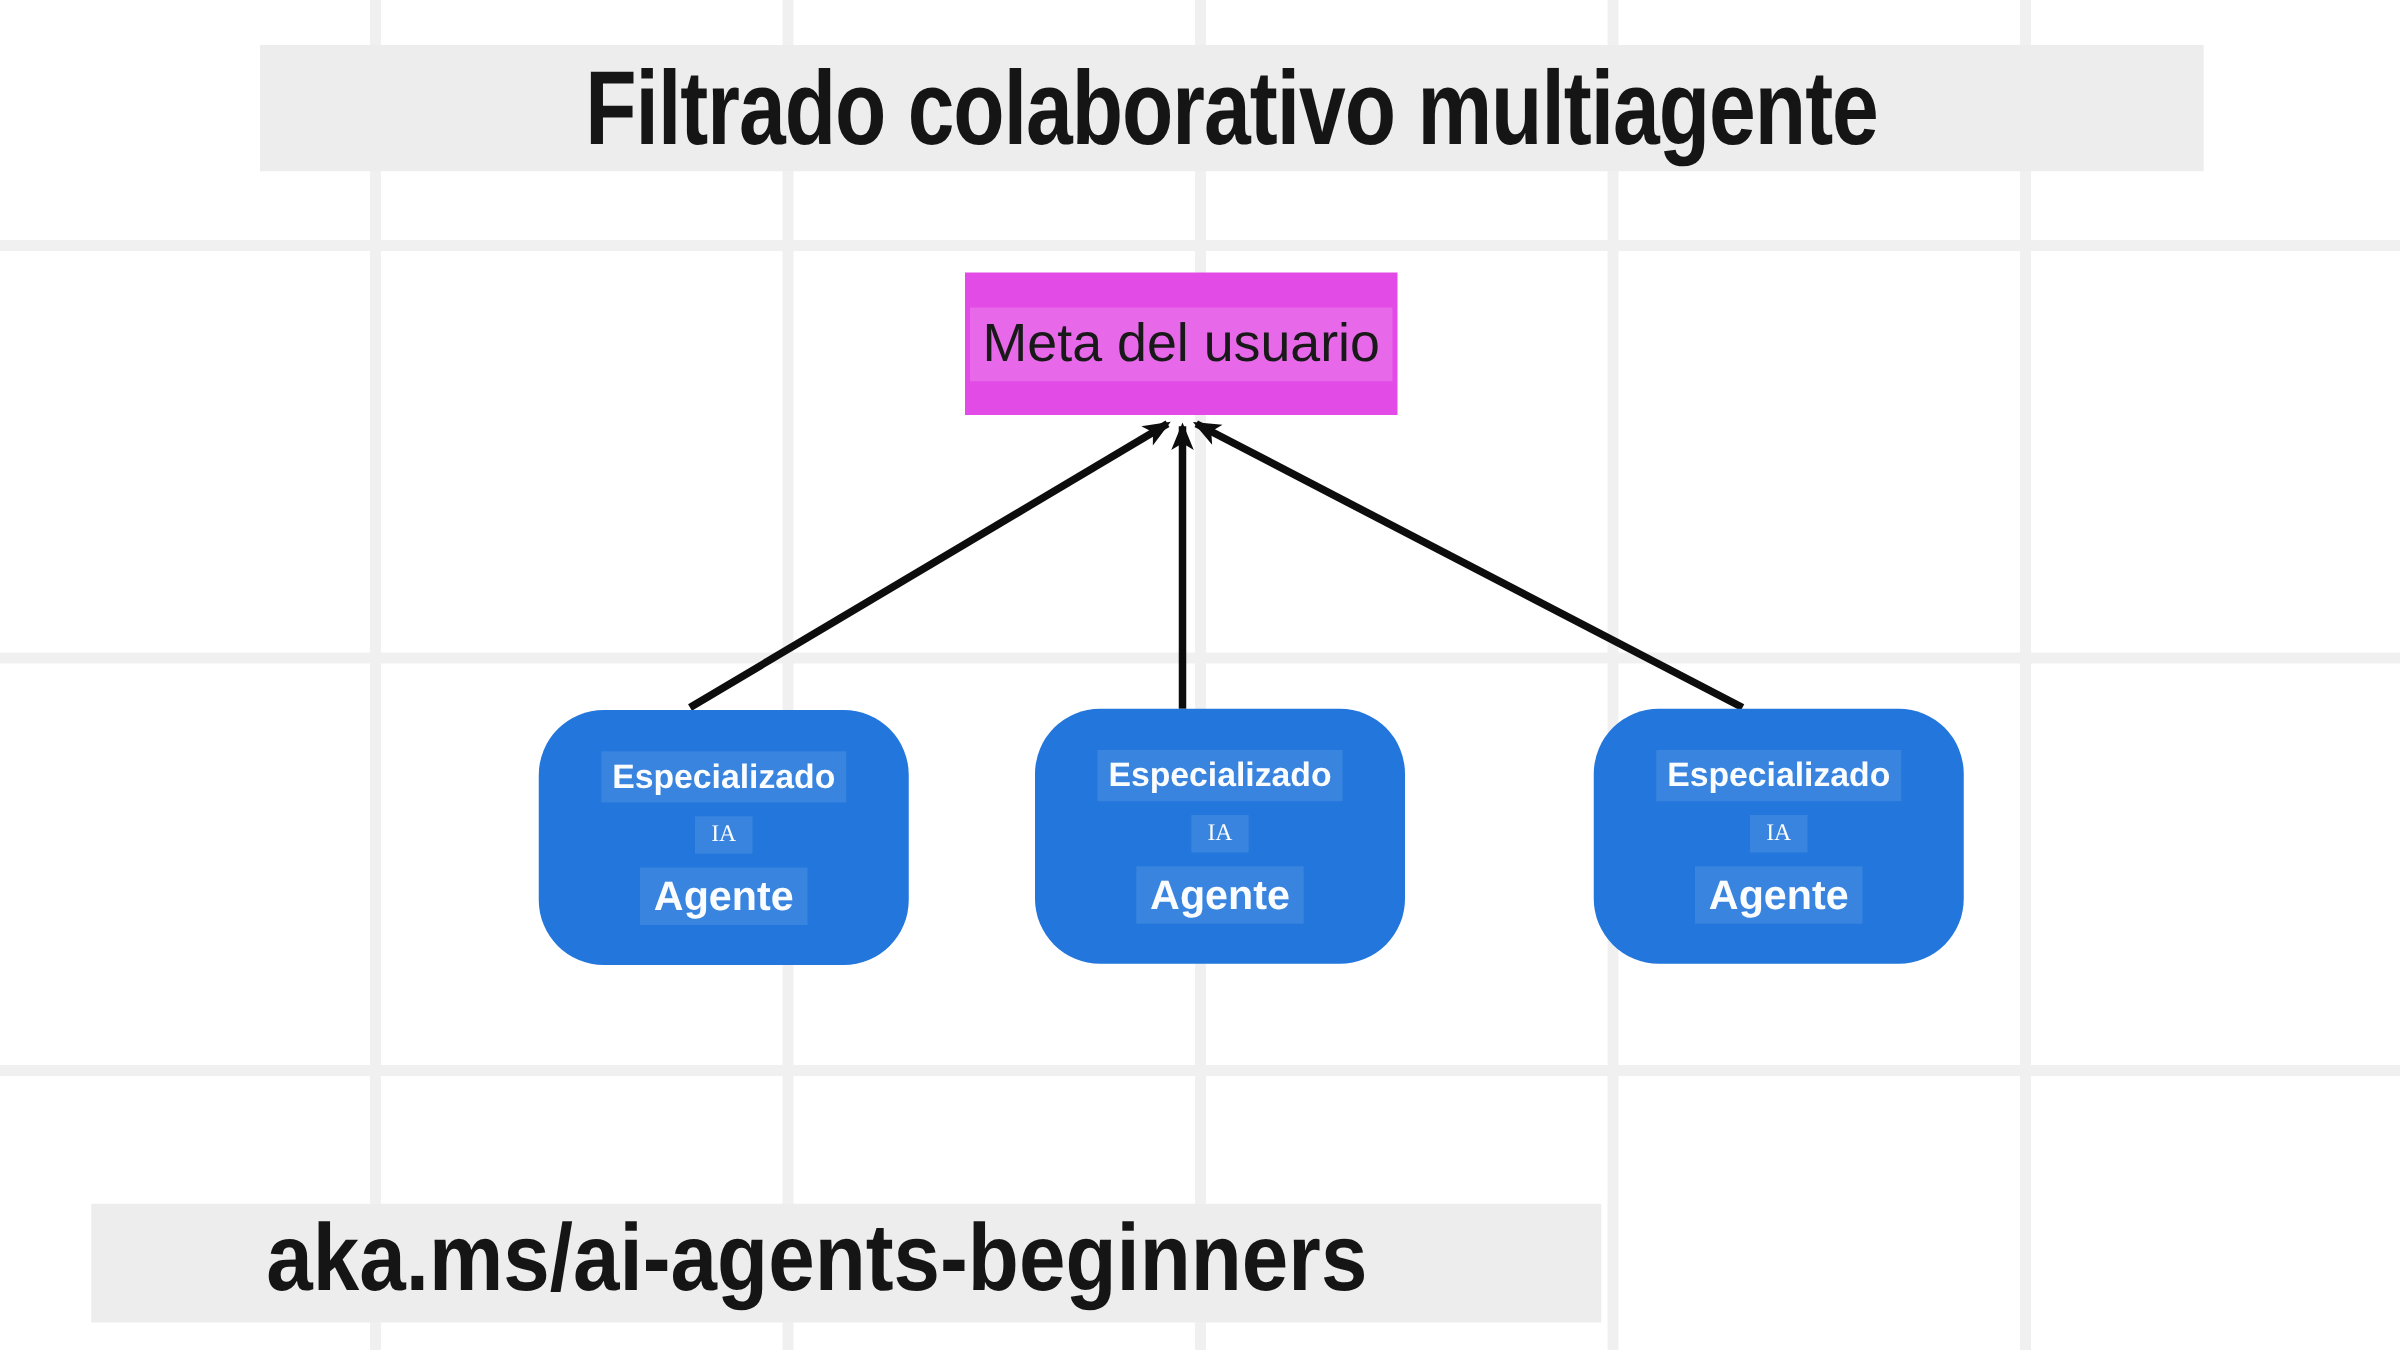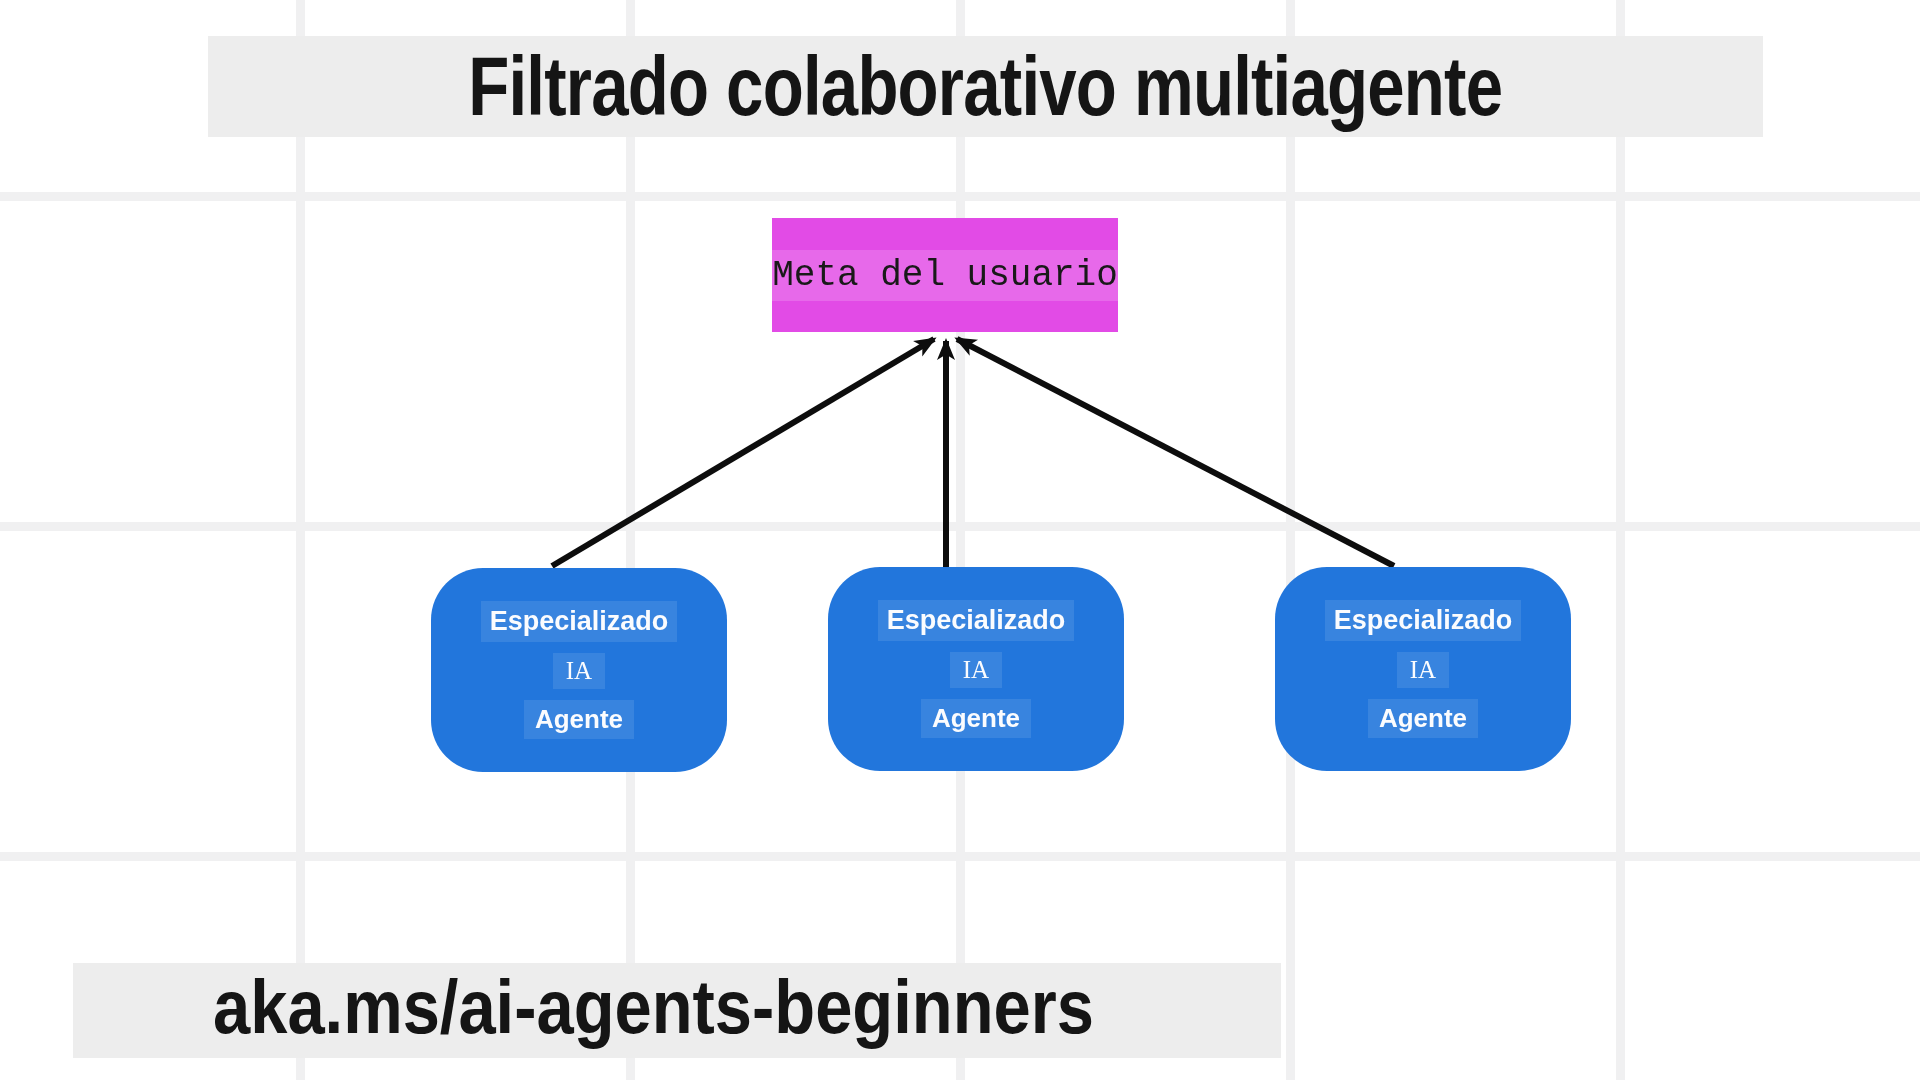--- a/index.html
+++ b/index.html
@@ -36,26 +36,25 @@
   }
 
   .goal-box {
     position: absolute;
     left: 772px; top: 218px;
     width: 346px; height: 114px;
     background: var(--goal-fill, #e24be6);
     display: flex; align-items: center; justify-content: center;
   }
   .goal-label {
-    font-size: 36px;
+    font-size: 43px;
     color: #191919;
     background: rgba(255, 255, 255, 0.17);
     padding: 5px 10px;
     white-space: nowrap;
-    font-family: Liberation Mono, monospace;
   }
 
   .arrows-layer {
     position: absolute;
     left: 0; top: 0;
     width: 1920px; height: 1080px;
     pointer-events: none;
   }
   .arrow-line {
     stroke: var(--arrow, #0d0d0d);
@@ -80,27 +79,27 @@
   .agent-box.pos-3 { left: 1247px; top: 567px; }
 
   .agent-qualifier {
     font-size: 27px; font-weight: 600;
     background: rgba(255, 255, 255, 0.10);
     padding: 5px 9px;
     white-space: nowrap;
   }
   .agent-tech {
     font-family: "Liberation Serif", serif;
-    font-size: 25px;
+    font-size: 19px;
     background: rgba(255, 255, 255, 0.10);
     padding: 4px 13px;
     white-space: nowrap;
   }
   .agent-role {
-    font-size: 26px; font-weight: 600;
+    font-size: 33px; font-weight: 600;
     background: rgba(255, 255, 255, 0.10);
     padding: 4px 11px;
     white-space: nowrap;
   }
 
   .footer-bar {
     position: absolute;
     left: 73px; top: 963px;
     width: 1208px; height: 95px;
     background: var(--bar-fill, #ededed);

